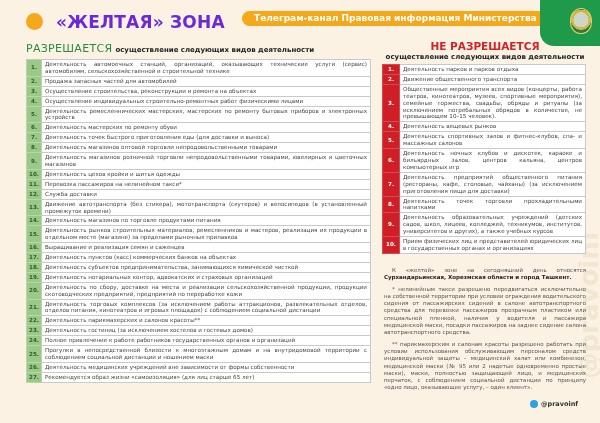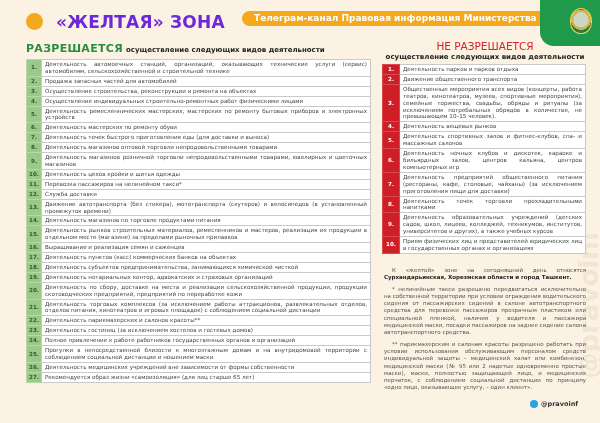--- a/index.html
+++ b/index.html
@@ -11,25 +11,25 @@
     }
     .page { position: absolute; inset: 0; background: #fbf2e4; }
     .header { position: absolute; left: 0; top: 0; width: 600px; height: 40px; }
     .circle { position: absolute; left: 26px; top: 13px; width: 17px; height: 17px; border-radius: 50%; background: #f4a81c; }
     .zone-title { position: absolute; left: 56px; top: 12px; font-family: "DejaVu Sans", sans-serif; font-weight: bold; font-size: 17px; color: #6d28d9; letter-spacing: 0.2px; line-height: 20px; }
     .tg-banner { position: absolute; left: 242px; top: 11px; width: 300px; height: 15px; background: #f4a81c; border-radius: 8px 0 0 8px; color: #fff; font-size: 9px; font-weight: bold; line-height: 15px; padding-left: 12px; white-space: nowrap; }
     .emblem-box { position: absolute; left: 540px; top: 0; width: 60px; height: 46px; background: #1f9a4a; border-bottom-left-radius: 14px; }
     .emblem { position: absolute; left: 570px; top: 8px; width: 22px; height: 26px; border-radius: 50% 50% 45% 45%; background: radial-gradient(circle at 50% 45%, #cfd6c8 0 45%, #d3b54a 46% 60%, #2e7d3a 61%); border: 1px solid #e8d36d; }
 
     .allowed-head { position: absolute; left: 26px; top: 42px; font-size: 9px; white-space: nowrap; }
-    .allowed-head .big { color: #2a8c3d; font-weight: bold; font-size: 11px; letter-spacing: 0.3px; }
+    .allowed-head .big { color: #2a8c3d; font-weight: normal; font-size: 11px; letter-spacing: 0.3px; }
     .allowed-head .small { color: #222; font-weight: bold; font-size: 7px; margin-left: 3px; }
 
     .denied-head { position: absolute; left: 380px; top: 40px; width: 210px; text-align: center; }
-    .denied-head .big { color: #d3232a; font-weight: normal; font-size: 10.5px; display: block; line-height: 13px; }
+    .denied-head .big { color: #d3232a; font-weight: bold; font-size: 10.5px; display: block; line-height: 13px; }
     .denied-head .small { color: #222; font-weight: bold; font-size: 7px; display: block; line-height: 9px; }
 
     table { border-collapse: collapse; position: absolute; }
     td { border: 1px solid #c9c9c9; font-size: 5.6px; line-height: 6.9px; color: #444; padding: 1px 3px; vertical-align: middle; background: #fff; }
     td.num { width: 15px; text-align: center; font-weight: bold; padding: 1px 0; }
     .allowed { left: 26px; top: 59px; width: 345px; }
     .allowed td.num { background: #9bc98a; color: #2b5f20; border-color: #b8d6a8; }
     .allowed td.txt { text-align: justify; }
     .denied { left: 382px; top: 64px; width: 204px; }
     .denied td.num { background: #cf1f26; color: #fff; border-color: #d84a4f; width: 17px; }

